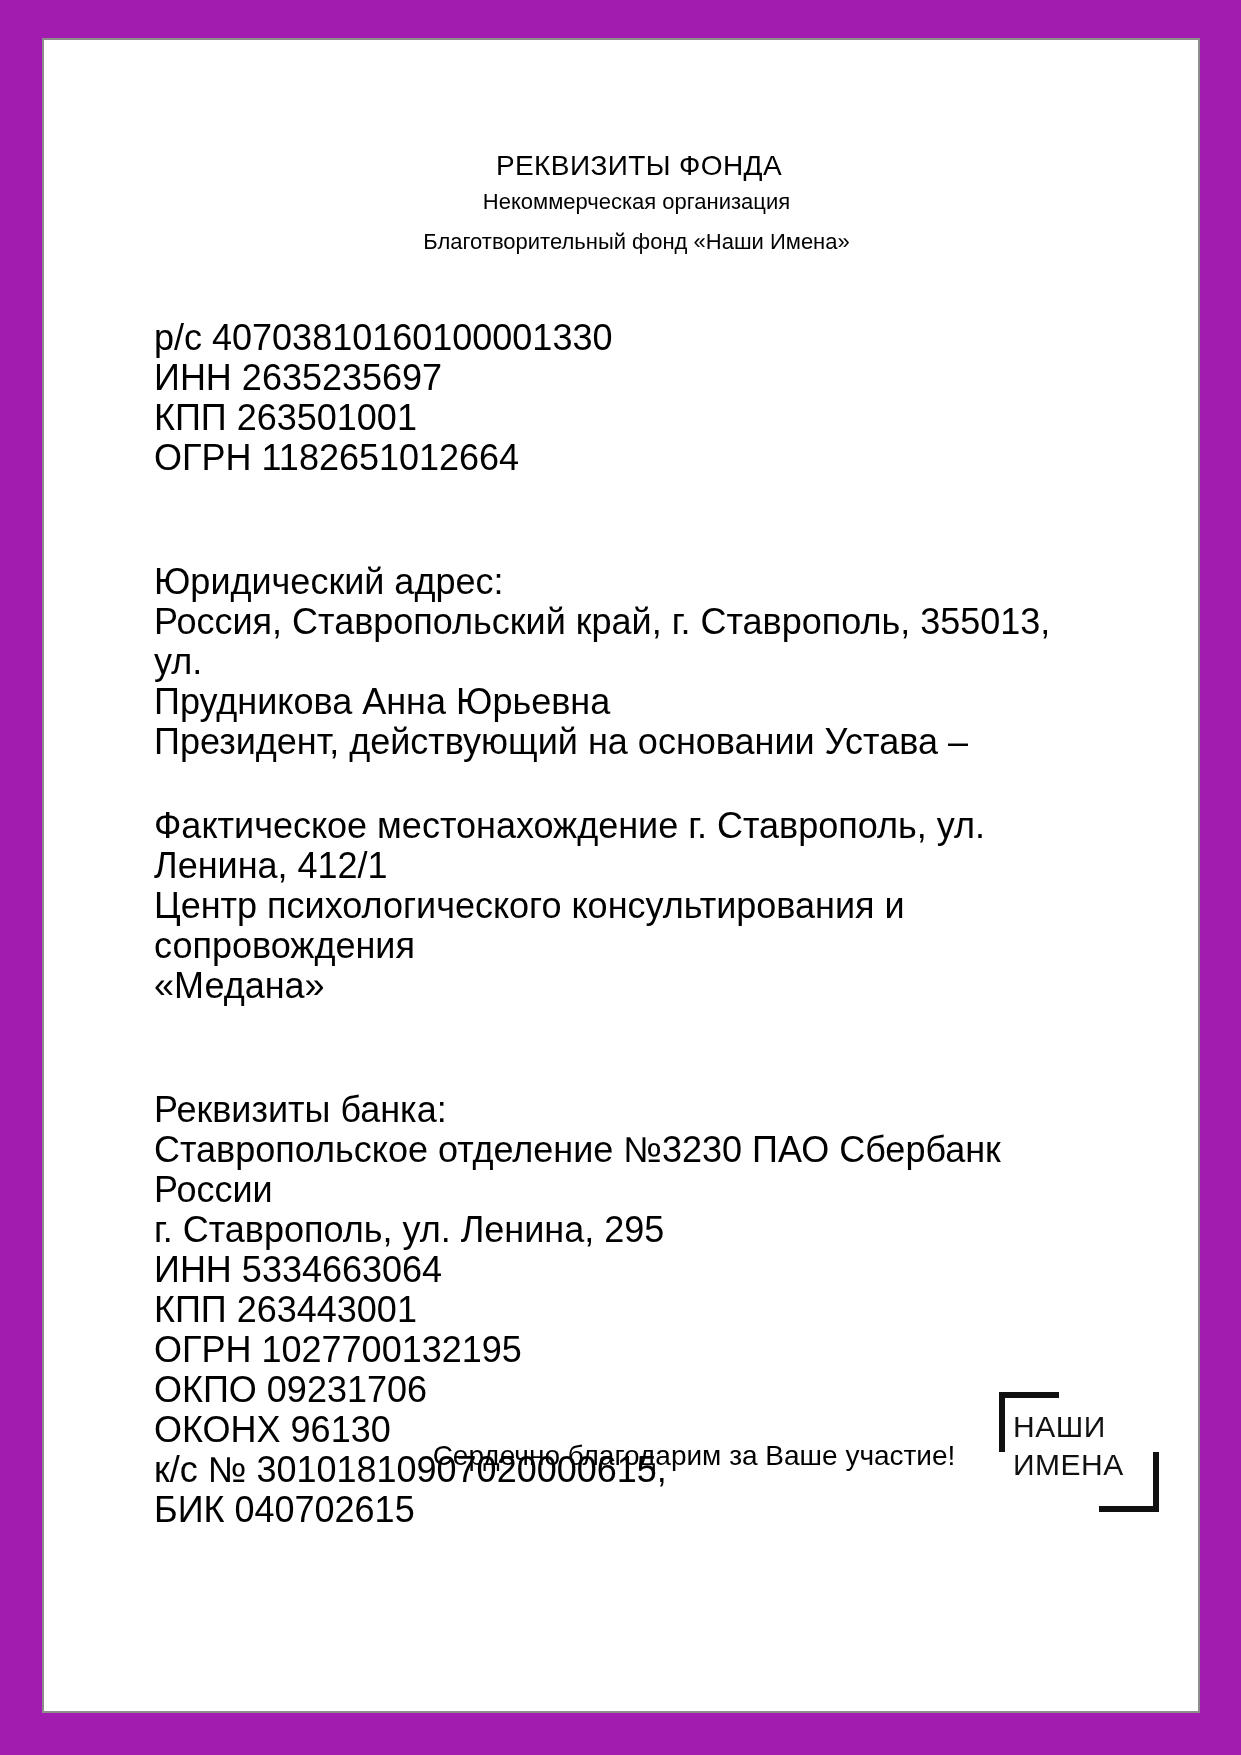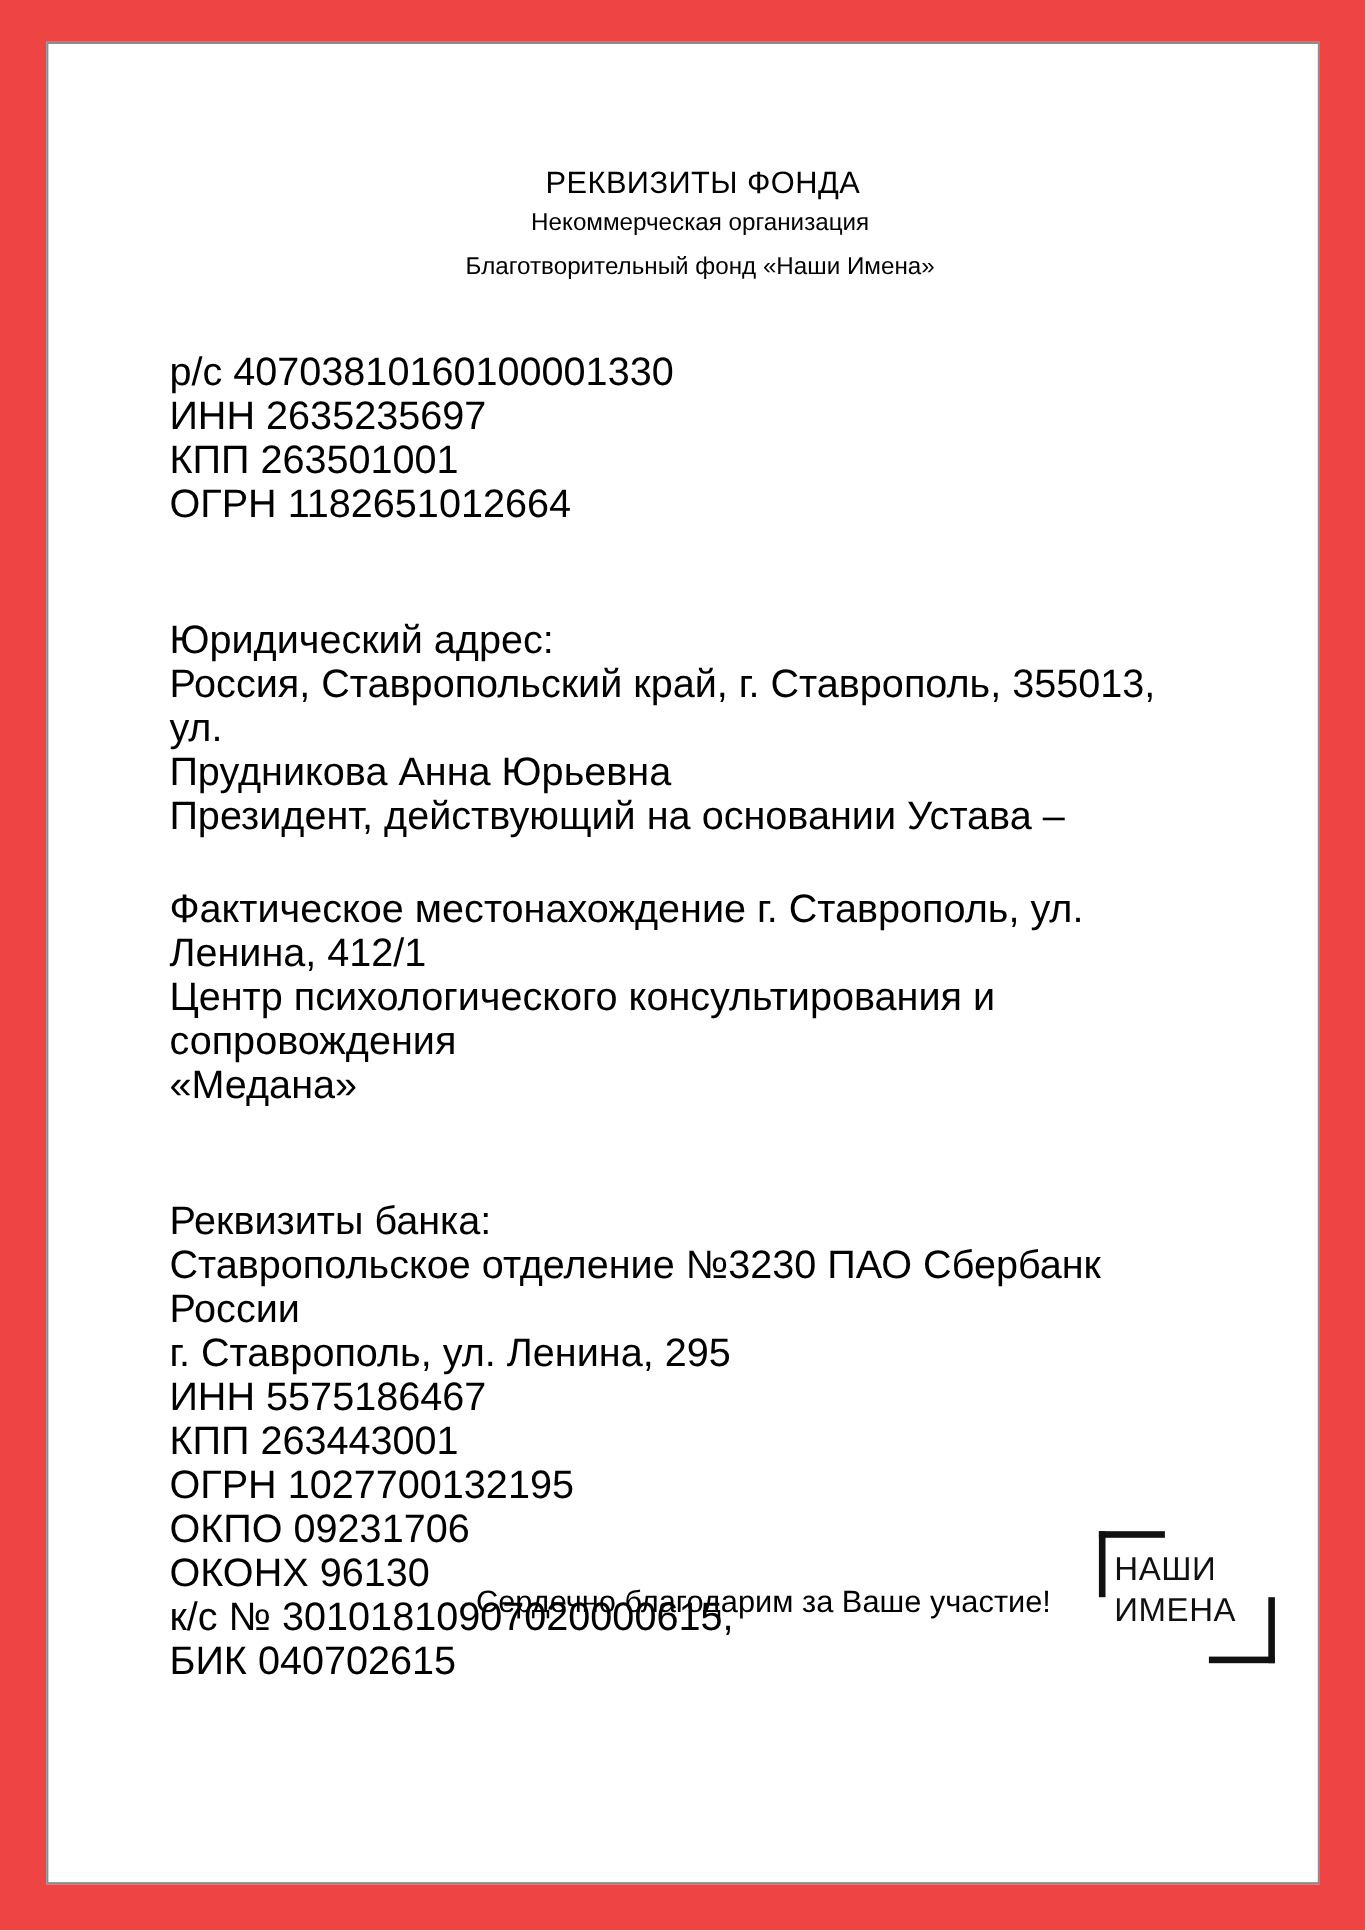--- a/index.html
+++ b/index.html
@@ -13,21 +13,21 @@
     font-family: "Liberation Sans", sans-serif;
     color: #000000;
     -webkit-font-smoothing: antialiased;
   }
 
   .page {
     position: relative;
     width: 1241px;
     height: 1755px;
     box-sizing: border-box;
-    background: #ef4444;
+    background: #a21caf;
   }
 
   
   .page-frame {
     position: absolute;
     left: 42px;
     top: 38px;
     width: 1158px;
     height: 1675px;
     border: 2px solid #8d8d8d;
@@ -154,21 +154,21 @@
       <div class="details gap-md">
         <div class="line">Фактическое местонахождение г. Ставрополь, ул. Ленина, 412/1</div>
         <div class="line">Центр психологического консультирования и сопровождения</div>
         <div class="line">«Медана»</div>
       </div>
 
       <div class="details gap-lg">
         <div class="line">Реквизиты банка:</div>
         <div class="line">Ставропольское отделение №3230 ПАО Сбербанк России</div>
         <div class="line">г. Ставрополь, ул. Ленина, 295</div>
-        <div class="line">ИНН 5575186467</div>
+        <div class="line">ИНН 5334663064</div>
         <div class="line">КПП 263443001</div>
         <div class="line">ОГРН 1027700132195</div>
         <div class="line">ОКПО 09231706</div>
         <div class="line">ОКОНХ 96130</div>
         <div class="line">к/с № 30101810907020000615,</div>
         <div class="line">БИК 040702615</div>
       </div>
 
     </div>
 

